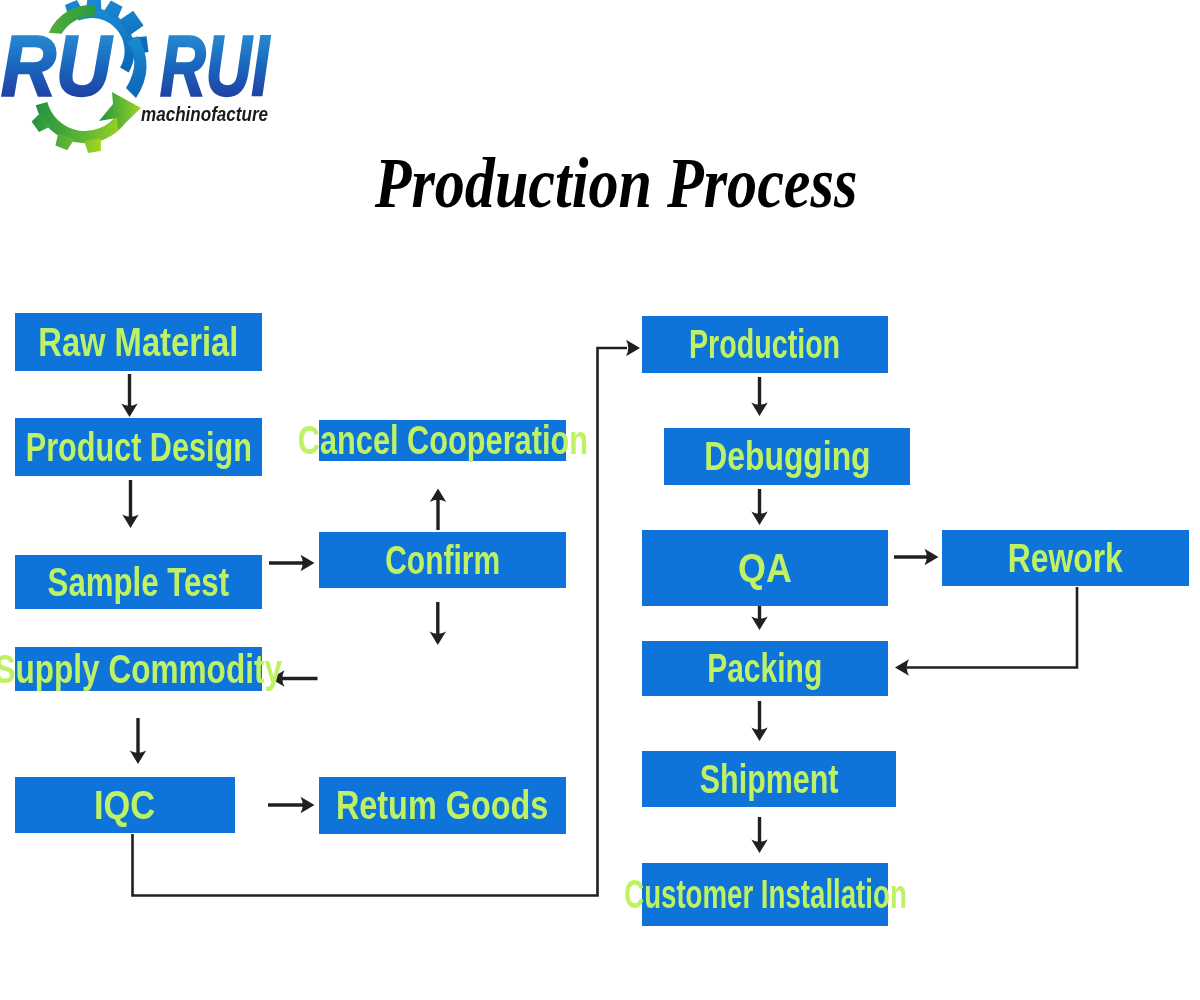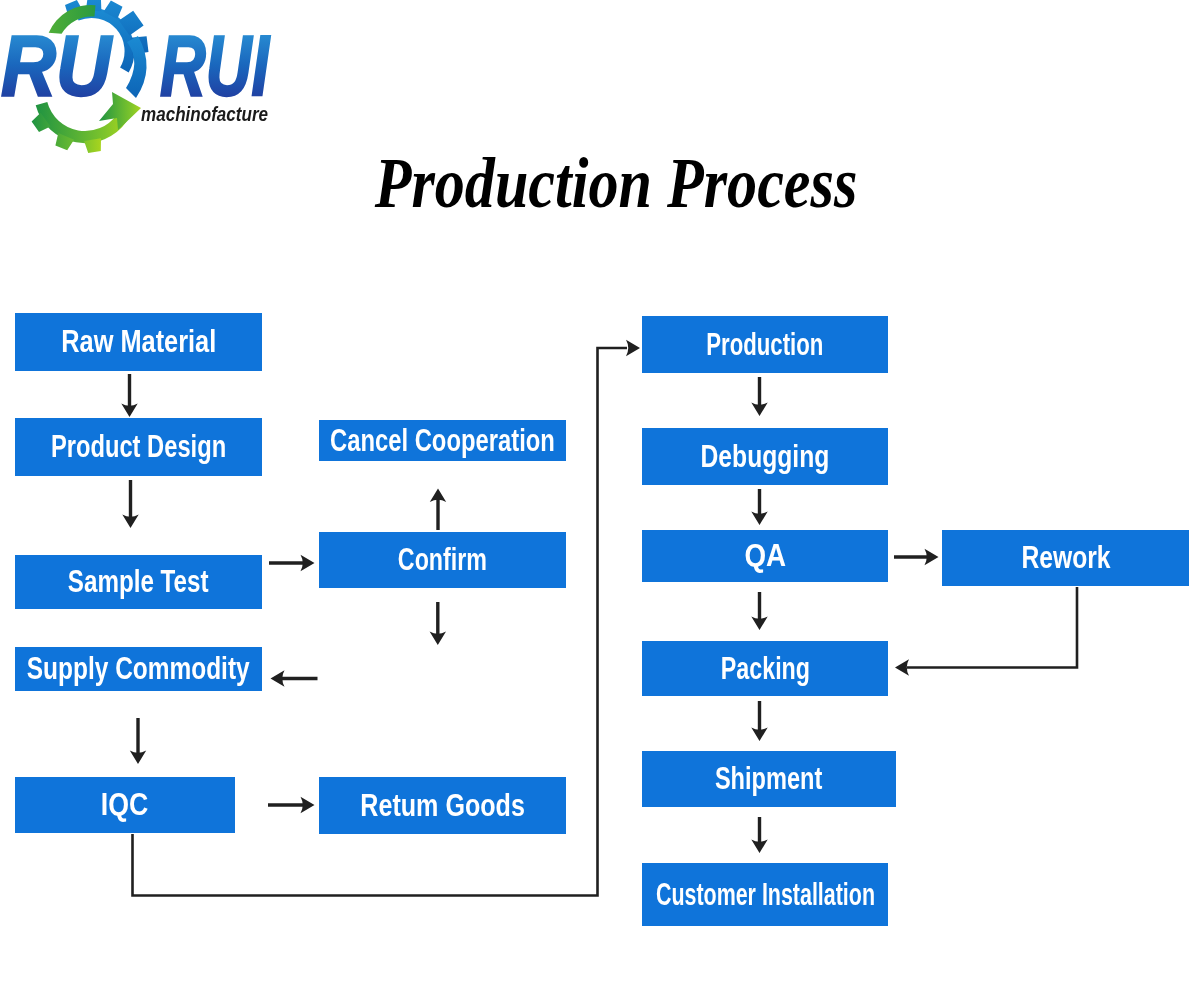--- a/index.html
+++ b/index.html
@@ -1,16 +1,16 @@
 <!DOCTYPE html>
 <html><head><meta charset="utf-8">
 <style>
 html,body{margin:0;padding:0;width:1200px;height:1000px;background:#ffffff;overflow:hidden}
 #canvas{position:relative;width:1200px;height:1000px;font-family:"Liberation Sans",sans-serif}
-.box{position:absolute;background:#0f74da;color:#ffffff;display:flex;align-items:center;justify-content:center;font-size:31px;font-weight:bold;white-space:nowrap}
+.box{position:absolute;background:#0f74da;color:#bef264;display:flex;align-items:center;justify-content:center;font-size:40px;font-weight:bold;white-space:nowrap}
 .box span{display:inline-block}
 #arrows,#logo{position:absolute;left:0;top:0}
 #title{position:absolute;left:0;top:147px;width:1232px;text-align:center;font-family:"Liberation Serif",serif;font-weight:bold;font-style:italic;font-size:72px;color:#000;line-height:1}
 #title span{display:inline-block;transform:scaleX(0.835)}
 </style></head>
 <body>
 <div id="canvas">
 <svg id="arrows" width="1200" height="1000">
 <path d="M129.5,374 L129.5,408" stroke="#202020" stroke-width="3.4" fill="none"></path>
       <path d="M129.5,417 L121.3,403.5 Q129.5,408.0 137.7,403.5 Z" fill="#202020"></path>
@@ -65,24 +65,24 @@
     </div>
 <div class="box" style="left:319px;top:532px;width:247px;height:56px">
       <span style="transform:scaleX(0.750)">Confirm</span>
     </div>
 <div class="box" style="left:319px;top:777px;width:247px;height:57px">
       <span style="transform:scaleX(0.810)">Retum Goods</span>
     </div>
 <div class="box" style="left:642px;top:316px;width:246px;height:57px">
       <span style="transform:scaleX(0.716)">Production</span>
     </div>
-<div class="box" style="left:642px;top:428px;width:246px;height:57px">
+<div class="box" style="left:664px;top:428px;width:246px;height:57px">
       <span style="transform:scaleX(0.796)">Debugging</span>
     </div>
-<div class="box" style="left:642px;top:530px;width:246px;height:52px">
+<div class="box" style="left:642px;top:530px;width:246px;height:76px">
       <span style="transform:scaleX(0.896)">QA</span>
     </div>
 <div class="box" style="left:642px;top:641px;width:246px;height:55px">
       <span style="transform:scaleX(0.750)">Packing</span>
     </div>
 <div class="box" style="left:642px;top:751px;width:254px;height:56px">
       <span style="transform:scaleX(0.761)">Shipment</span>
     </div>
 <div class="box" style="left:642px;top:863px;width:246px;height:63px">
       <span style="transform:scaleX(0.691)">Customer Installation</span>

